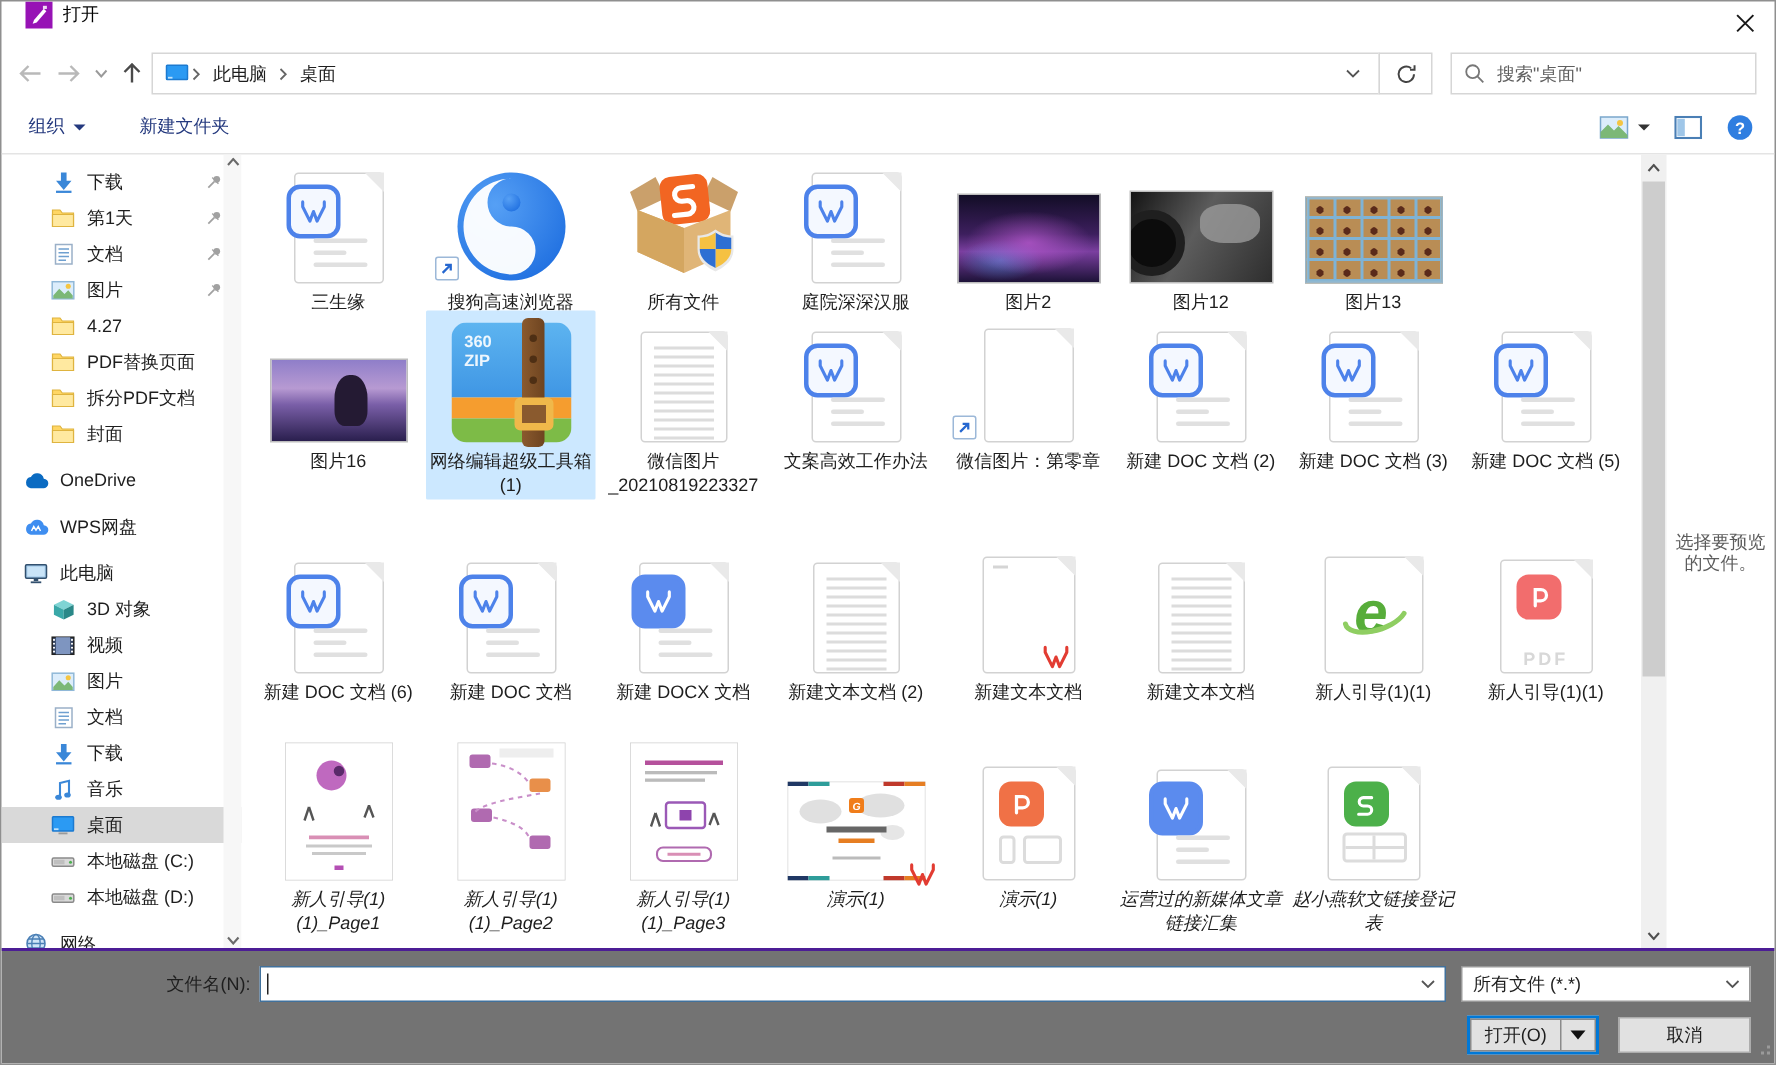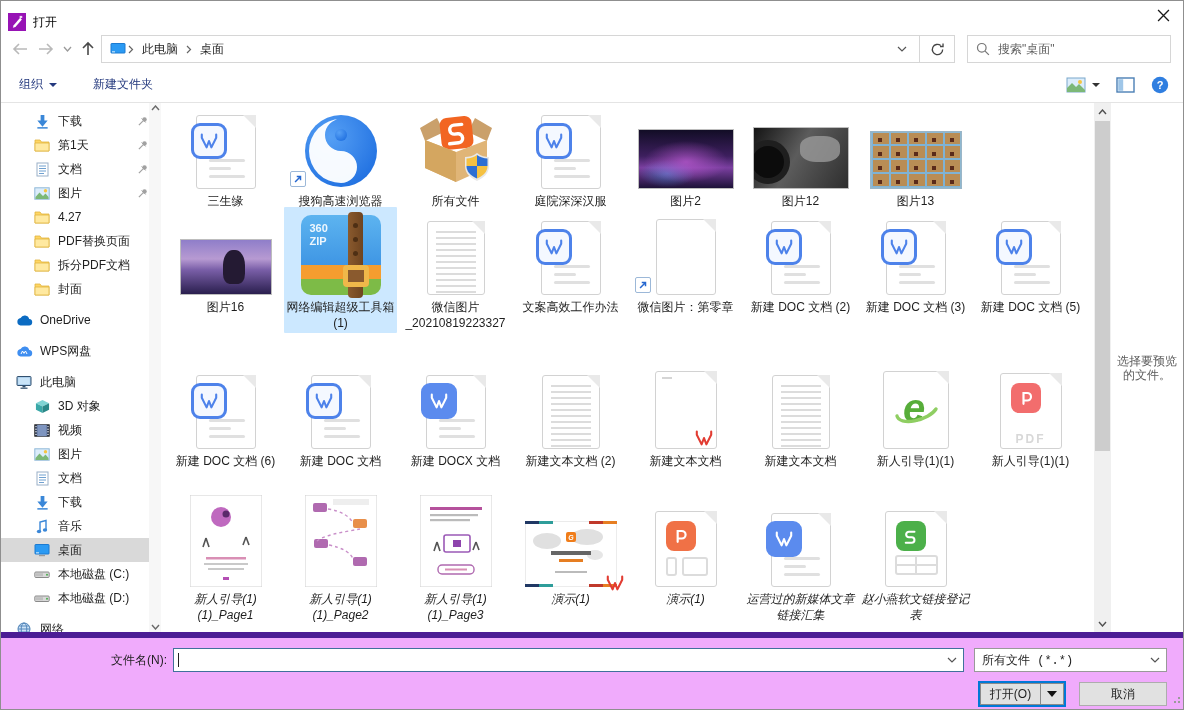--- a/index.html
+++ b/index.html
@@ -1,21 +1,21 @@
 <!DOCTYPE html>
 <html><head>
 <meta charset="utf-8">
 <style>
   * { box-sizing: border-box; margin:0; padding:0; }
   html,body { width:1184px; height:710px; }
   body { font-family:"Liberation Sans", sans-serif; font-size:12px; color:#1e1e1e; background:#fff; }
   .window { width:1184px; height:710px; border:1px solid #8f8f8f; background:#fff; position:relative; overflow:hidden; display:flex; flex-direction:column; }
 
   
-  .titlebar { height:30px; display:flex; align-items:flex-end; padding-left:7px; position:relative; flex:none; }
+  .titlebar { height:30px; display:flex; align-items:flex-start; padding-left:16px; position:relative; flex:none; }
   .appicon { width:18px; height:18px; background:#9713b5; display:flex; align-items:center; justify-content:center; margin-right:7px; position:relative; }
   .appicon svg { display:block; }
   .title-text { font-size:12px; color:#000; }
   .closebtn { position:absolute; right:6px; top:2px; width:28px; height:24px; display:flex; align-items:center; justify-content:center; cursor:pointer; }
 
   
   .navrow { height:36px; display:flex; align-items:center; padding:0 12px 0 6px; flex:none; }
   .navbtn { width:26px; height:26px; display:flex; align-items:center; justify-content:center; flex:none; }
   .navbtn.small { width:16px; }
   .navbox { border:1px solid #d6d6d6; height:28px; background:#fff; display:flex; align-items:center; }
@@ -85,29 +85,29 @@
   
   .vscroll { position:absolute; right:0; top:0; bottom:0; width:17px; background:#f0f0f0; }
   .vscroll .arr { position:absolute; left:0; width:17px; height:17px; display:flex; align-items:center; justify-content:center; }
   .vscroll .thumb { position:absolute; left:1px; width:15px; background:#cdcdcd; }
 
   
   .preview { width:72px; flex:none; display:flex; align-items:center; justify-content:center; }
   .preview-msg { width:66px; text-align:center; color:#5c5c5c; line-height:14px; }
 
   
-  .footer { height:77px; flex:none; background:#f0abfc; border-top:6px solid #4c1d95; padding-top:10px; }
+  .footer { height:77px; flex:none; background:#737373; border-top:2px solid #4c1d95; padding-top:10px; }
   .fname-row { display:flex; align-items:center; margin-right:16px; }
   .fname-label { margin-left:110px; flex:none; }
   .fname-combo { flex:1; margin-left:6px; height:24px; border:1px solid #41719c; background:#fff; display:flex; align-items:center; position:relative; }
   .fname-combo input { flex:1; border:none; outline:none; height:100%; padding:0 4px; font-family:inherit; font-size:12px; background:transparent; }
   .fname-combo .caret { position:absolute; left:4px; top:4px; bottom:4px; width:1px; background:#222; }
   .combo-chev { width:22px; align-self:stretch; display:flex; align-items:center; justify-content:center; }
   .ftype-combo { width:193px; margin-left:10px; height:24px; border:1px solid #999; background:#fff; display:flex; align-items:center; padding-left:7px; flex:none; }
-  .ftype-combo .lbl { flex:1;font-family:Liberation Mono, monospace; }
+  .ftype-combo .lbl { flex:1; }
   .fbtn-row { display:flex; justify-content:flex-end; align-items:center; margin-top:9px; margin-right:16px; gap:13px; }
   .openbtn { border:2px solid #0078d7; display:flex; height:26px; background:#e1e1e1; }
   .openbtn .obmain { width:60px; display:flex; align-items:center; justify-content:center; border:1px solid #8a8a8a; border-right:none; }
   .openbtn .obarrow { width:24px; display:flex; align-items:center; justify-content:center; border:1px solid #8a8a8a; }
   .btn { width:88px; height:24px; background:#e1e1e1; border:1px solid #adadad; display:flex; align-items:center; justify-content:center; }
   .tri-down { width:0; height:0; border-left:5px solid transparent; border-right:5px solid transparent; border-top:6px solid #111; }
   .grip { position:absolute; right:2px; bottom:2px; }
 
   .ic { line-height:0; }
 </style>

